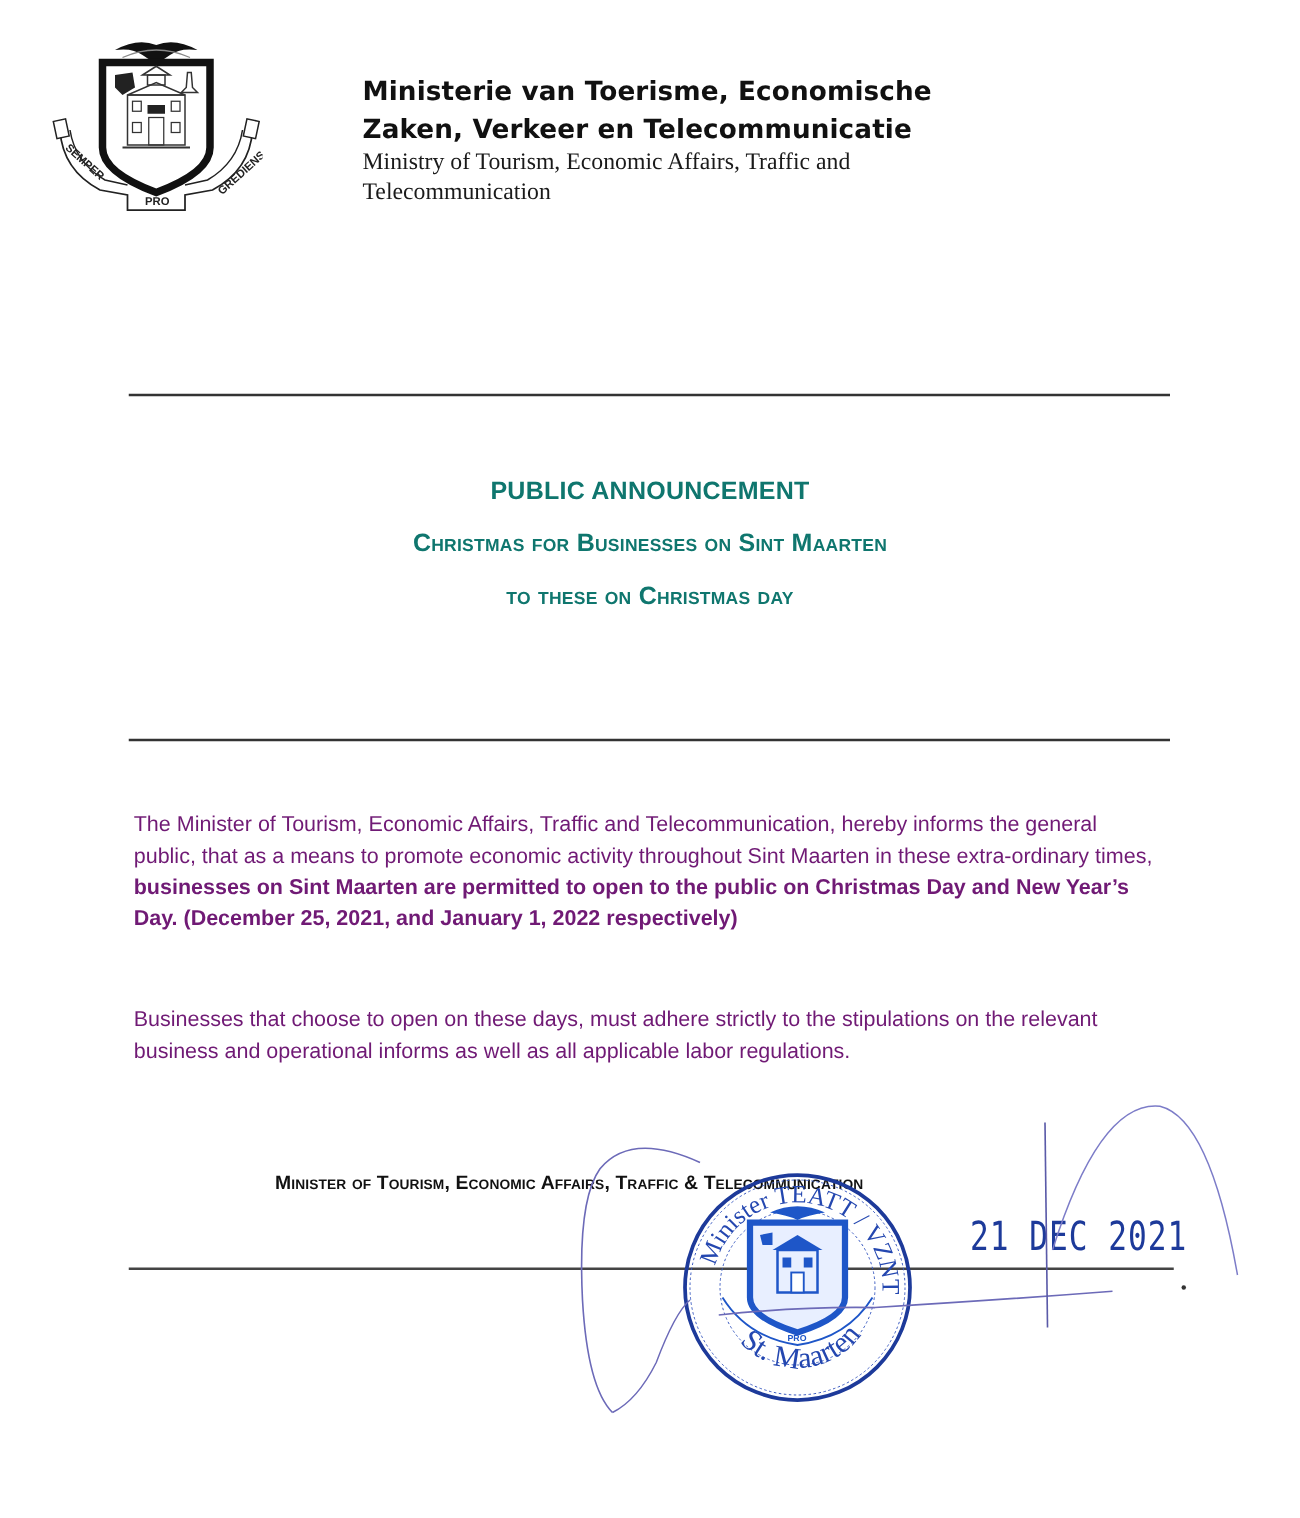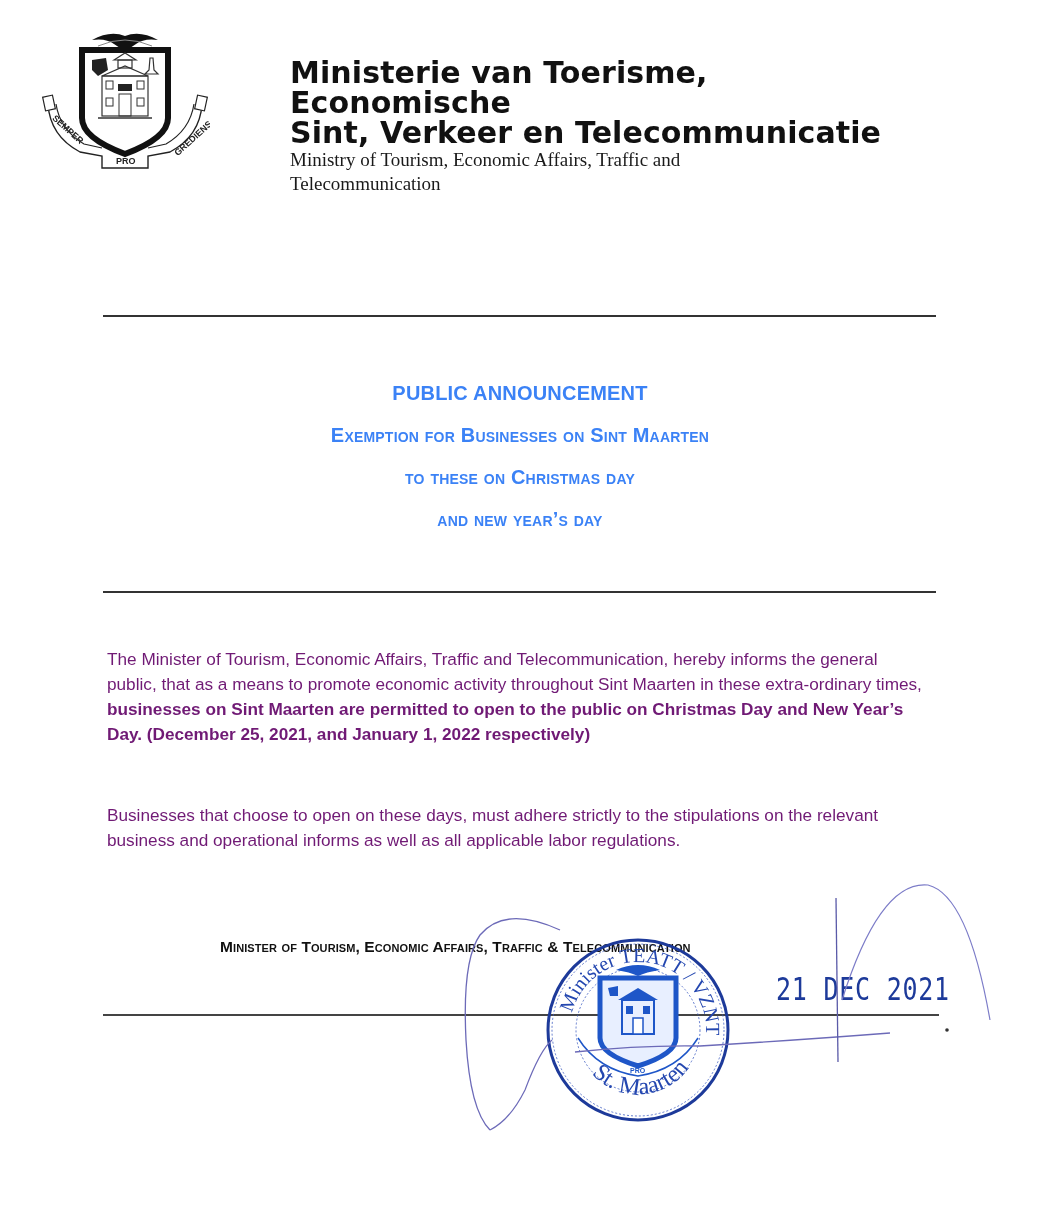--- a/index.html
+++ b/index.html
@@ -2,29 +2,29 @@
 <html><head>
   <meta charset="utf-8">
   <style>
     html, body { margin: 0; padding: 0; background: #ffffff; }
     body {
       width: 1040px; height: 1214px; position: relative; overflow: hidden;
       font-family: "Liberation Sans", sans-serif; color: #1a1a1a;
     }
     .coat-of-arms { position: absolute; left: 40px; top: 26px; width: 170px; height: 148px; }
     .letterhead { position: absolute; left: 290px; top: 58px; width: 640px; }
-    .lh-nl { font-family: "DejaVu Sans", sans-serif; font-weight: bold; font-size: 30px; line-height: 30px; color: #111; letter-spacing: 0.1px; }
+    .lh-nl { font-family: "DejaVu Sans", sans-serif; font-weight: bold; font-size: 21px; line-height: 30px; color: #111; letter-spacing: 0.1px; }
     .lh-en { font-family: Liberation Serif, serif; font-size: 19px; line-height: 24px; color: #1a1a1a; }
     .rule { position: absolute; left: 103px; width: 833px; height: 0; border-top: 2.5px solid #333; }
     .rule-top { top: 315px; }
     .rule-bottom { top: 591px; }
     .title-block { position: absolute; left: 100px; width: 840px; top: 372px; text-align: center; }
     .title-line {
       font-family: "Liberation Sans", sans-serif; font-weight: bold; font-size: 20px;
-      line-height: 42px; color: #3b82f6; font-variant: small-caps; letter-spacing: 0.2px;
+      line-height: 42px; color: #0f766e; font-variant: small-caps; letter-spacing: 0.2px;
     }
     .title-line.caps { font-variant: normal; text-transform: uppercase; }
     .body-para {
       position: absolute; left: 107px; width: 820px;
       font-family: "Liberation Sans", sans-serif; font-size: 17.2px; line-height: 25px; color: #701a75;
     }
     .p1 { top: 647px; }
     .p2 { top: 803px; }
     .bold { font-weight: bold; }
     .minister-title {
@@ -71,32 +71,31 @@
   <path d="M16 78 Q20 104 44 118 L62 122 M108 122 L126 118 Q150 104 154 78" fill="none" stroke="#222" stroke-width="1.2"></path>
   <rect x="4" y="70" width="10" height="14" fill="#fff" stroke="#222" stroke-width="1.2" transform="rotate(-12 9 77)"></rect>
   <rect x="156" y="70" width="10" height="14" fill="#fff" stroke="#222" stroke-width="1.2" transform="rotate(12 161 77)"></rect>
   <text x="6" y="100" font-family="Liberation Sans, sans-serif" font-weight="bold" font-size="9" fill="#222" transform="rotate(42 18 104)">SEMPER</text>
   <text x="76" y="138" font-family="Liberation Sans, sans-serif" font-weight="bold" font-size="9" fill="#222">PRO</text>
   <text x="126" y="124" font-family="Liberation Sans, sans-serif" font-weight="bold" font-size="9" fill="#222" transform="rotate(-42 140 112)">GREDIENS</text>
 </svg>
 
 <div class="letterhead">
   <div class="lh-nl">Ministerie van Toerisme, Economische</div>
-  <div class="lh-nl">Sint, Verkeer en Telecommunicatie</div>
+  <div class="lh-nl">Zaken, Verkeer en Telecommunicatie</div>
   <div class="lh-en">Ministry of Tourism, Economic Affairs, Traffic and</div>
   <div class="lh-en">Telecommunication</div>
 </div>
 
 <div class="rule rule-top"></div>
 
 <div class="title-block">
   <div class="title-line caps">PUBLIC ANNOUNCEMENT</div>
-  <div class="title-line">Exemption for Businesses on Sint Maarten</div>
+  <div class="title-line">Christmas for Businesses on Sint Maarten</div>
   <div class="title-line">to these on Christmas day</div>
-  <div class="title-line">and new year’s day</div>
 </div>
 
 <div class="rule rule-bottom"></div>
 
 <div class="body-para p1"><span>The Minister of Tourism, Economic Affairs, Traffic and Telecommunication, hereby informs the general public, that as a means to promote economic activity throughout Sint Maarten in these extra-ordinary times, </span><span class="bold">businesses on Sint Maarten are permitted to open to the public on Christmas Day and New Year’s Day. (December 25, 2021, and January 1, 2022 respectively)</span></div>
 
 <div class="body-para p2">Businesses that choose to open on these days, must adhere strictly to the stipulations on the relevant business and operational informs as well as all applicable labor regulations.</div>
 
 <div class="minister-title">Minister of Tourism, Economic Affairs, Traffic &amp; Telecommunication</div>
 

